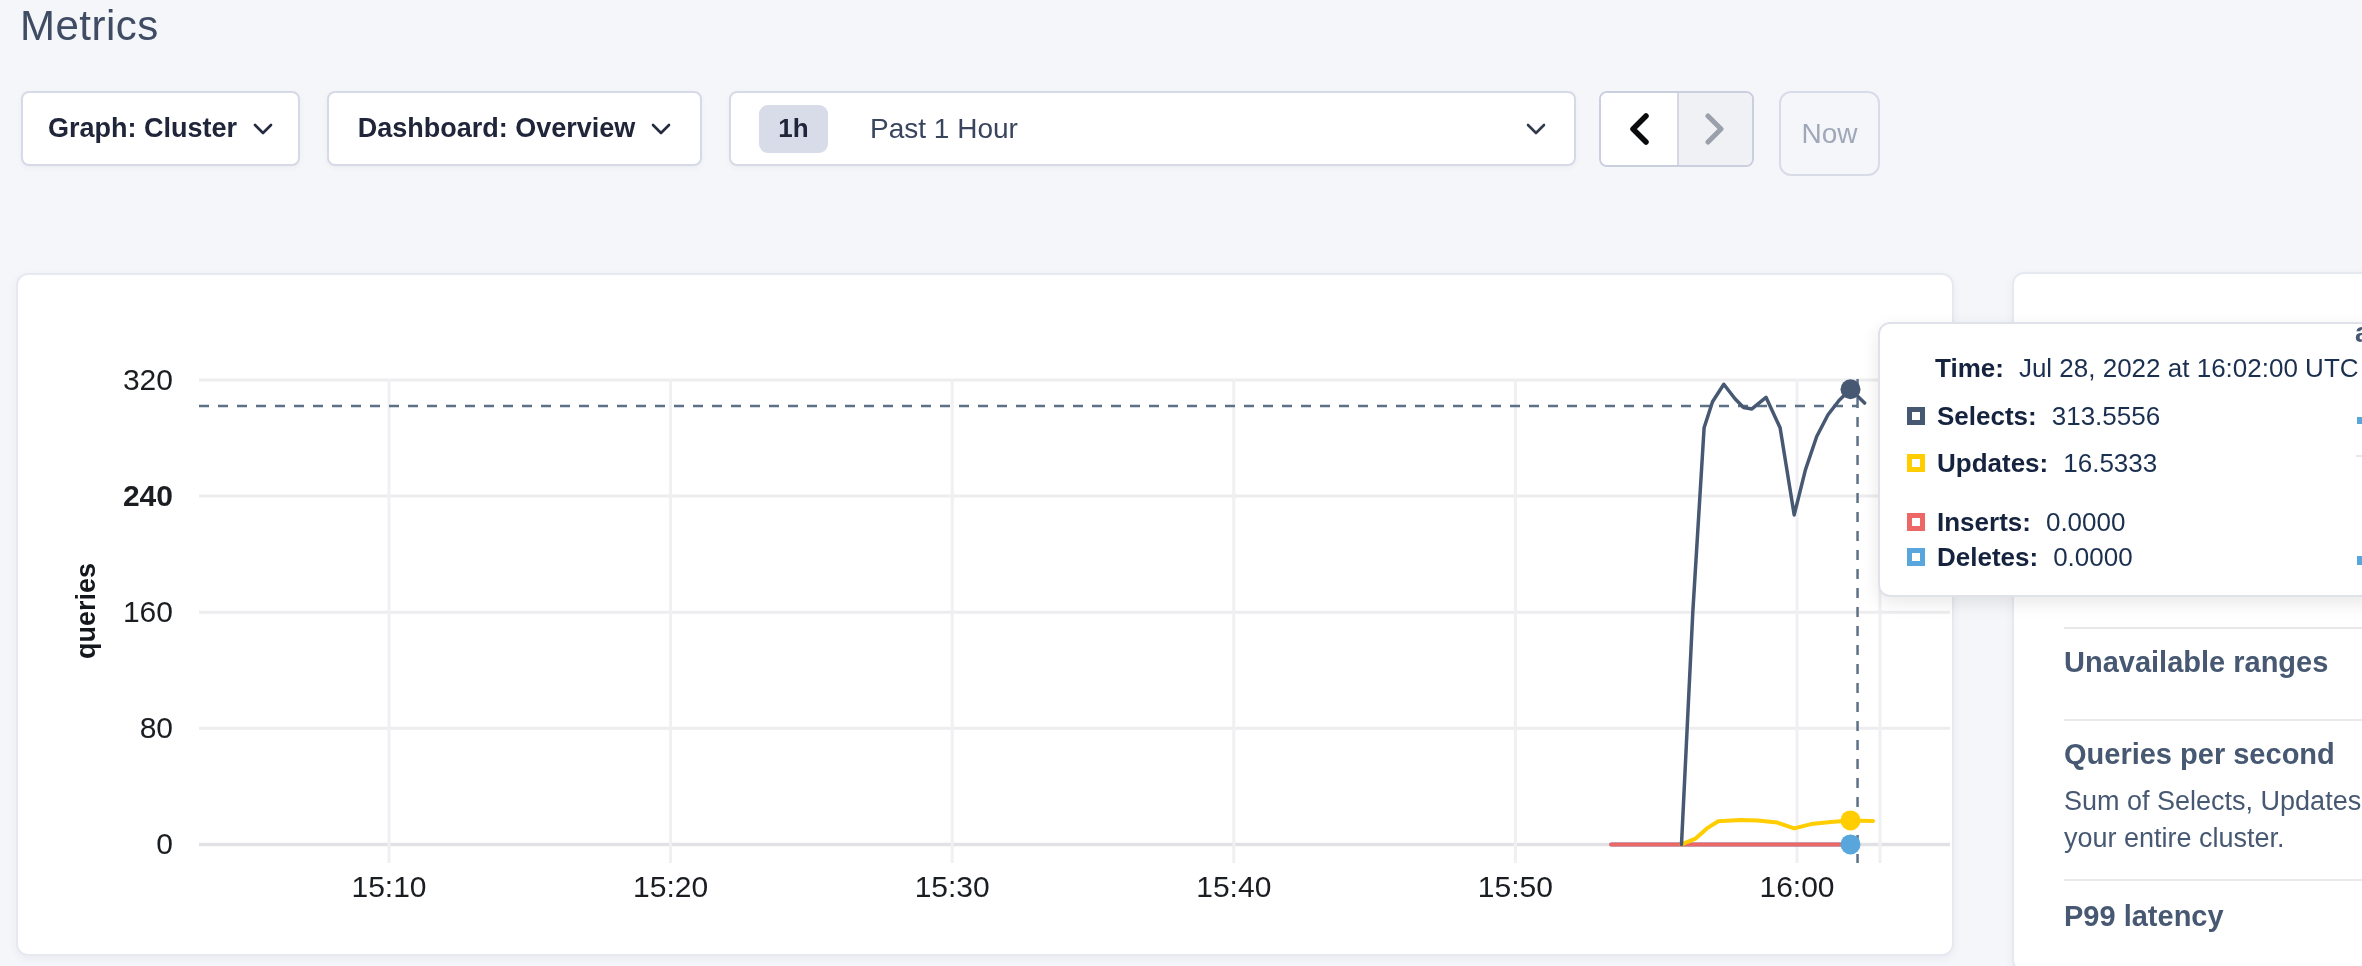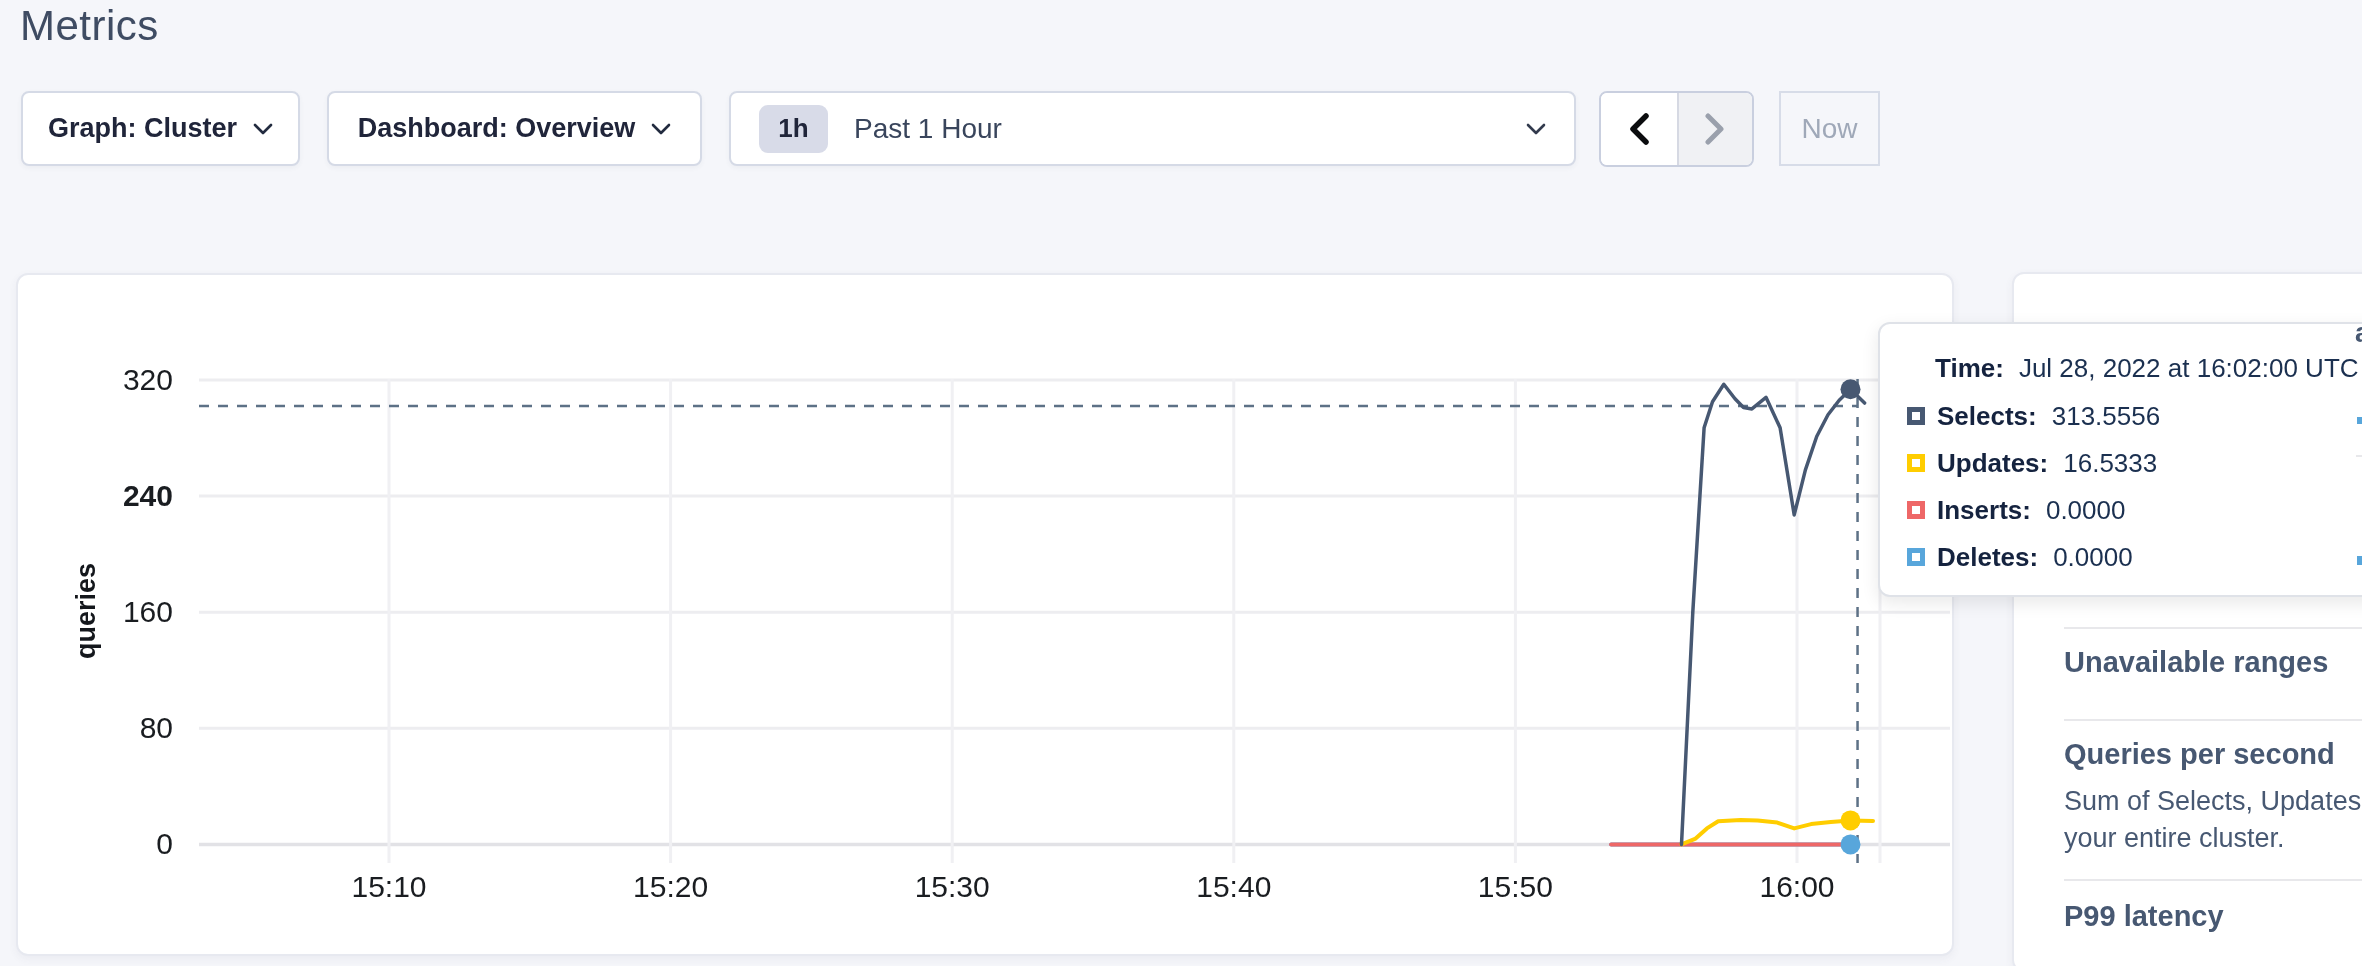--- a/index.html
+++ b/index.html
@@ -24,21 +24,21 @@
     top:91px; height:75px;
     background:#fff;
     border:2px solid #d5dae6;
     border-radius:8px;
     display:flex; align-items:center; justify-content:center;
     gap:16px; cursor:pointer;
     box-shadow:0 2px 5px rgba(60,70,100,.05);
   }
   .ctl-label { font-size:27px; font-weight:700; color:#20253a; }
   .chev { display:block; }
-  .time-selector { justify-content:flex-start; padding:4px 28px; gap:0; }
+  .time-selector { justify-content:flex-start; padding:4px 28px; gap:16px; }
   .time-badge {
     width:69px; height:48px; border-radius:9px;
     background:#d8dbe8; color:#20253a;
     font-size:26px; font-weight:700;
     display:flex; align-items:center; justify-content:center;
     flex:0 0 auto;
   }
   .time-label { margin-left:26px; font-size:28px; font-weight:500; color:#39455c; }
   .time-chev { margin-left:auto; }
 
@@ -47,22 +47,22 @@
     border:2px solid #c9cfdf; border-radius:8px;
     overflow:hidden; display:flex;
     background:#fff;
   }
   .arrow-btn {
     flex:1 1 50%; display:flex; align-items:center; justify-content:center;
     cursor:pointer; background:#fff;
   }
   .arrow-btn.next { background:#f0f1f4; border-left:2px solid #d6d9e3; cursor:default; }
   .now-btn {
-    left:1779px; top:91px; width:101px; height:75px;
-    border:2px solid #d7dce8; border-radius:0;
+    left:1779px; top:91px; width:101px; height:85px;
+    border:2px solid #d7dce8; border-radius:12px;
     display:flex; align-items:center; justify-content:center;
     font-size:28px; font-weight:500; color:#9fa8b8; cursor:default;
     background:transparent;
   }
 
   
   .card {
     background:#fff;
     border:2px solid #e7e9f0;
     border-radius:12px;
@@ -230,21 +230,21 @@
   <div class="tt-row" style="top:74px;">
     <span class="tt-sq" style="border-color: rgb(71, 88, 114);"></span>
     <span class="tt-label">Selects:</span>
     <span class="tt-value">313.5556</span>
   </div>
   <div class="tt-row" style="top:121px;">
     <span class="tt-sq" style="border-color: rgb(255, 205, 0);"></span>
     <span class="tt-label">Updates:</span>
     <span class="tt-value">16.5333</span>
   </div>
-  <div class="tt-row" style="top:168px;">
+  <div class="tt-row" style="top:180px;">
     <span class="tt-sq" style="border-color: rgb(238, 103, 103);"></span>
     <span class="tt-label">Inserts:</span>
     <span class="tt-value">0.0000</span>
   </div>
   <div class="tt-row" style="top:215px;">
     <span class="tt-sq" style="border-color: rgb(88, 166, 219);"></span>
     <span class="tt-label">Deletes:</span>
     <span class="tt-value">0.0000</span>
   </div>
 </div>

